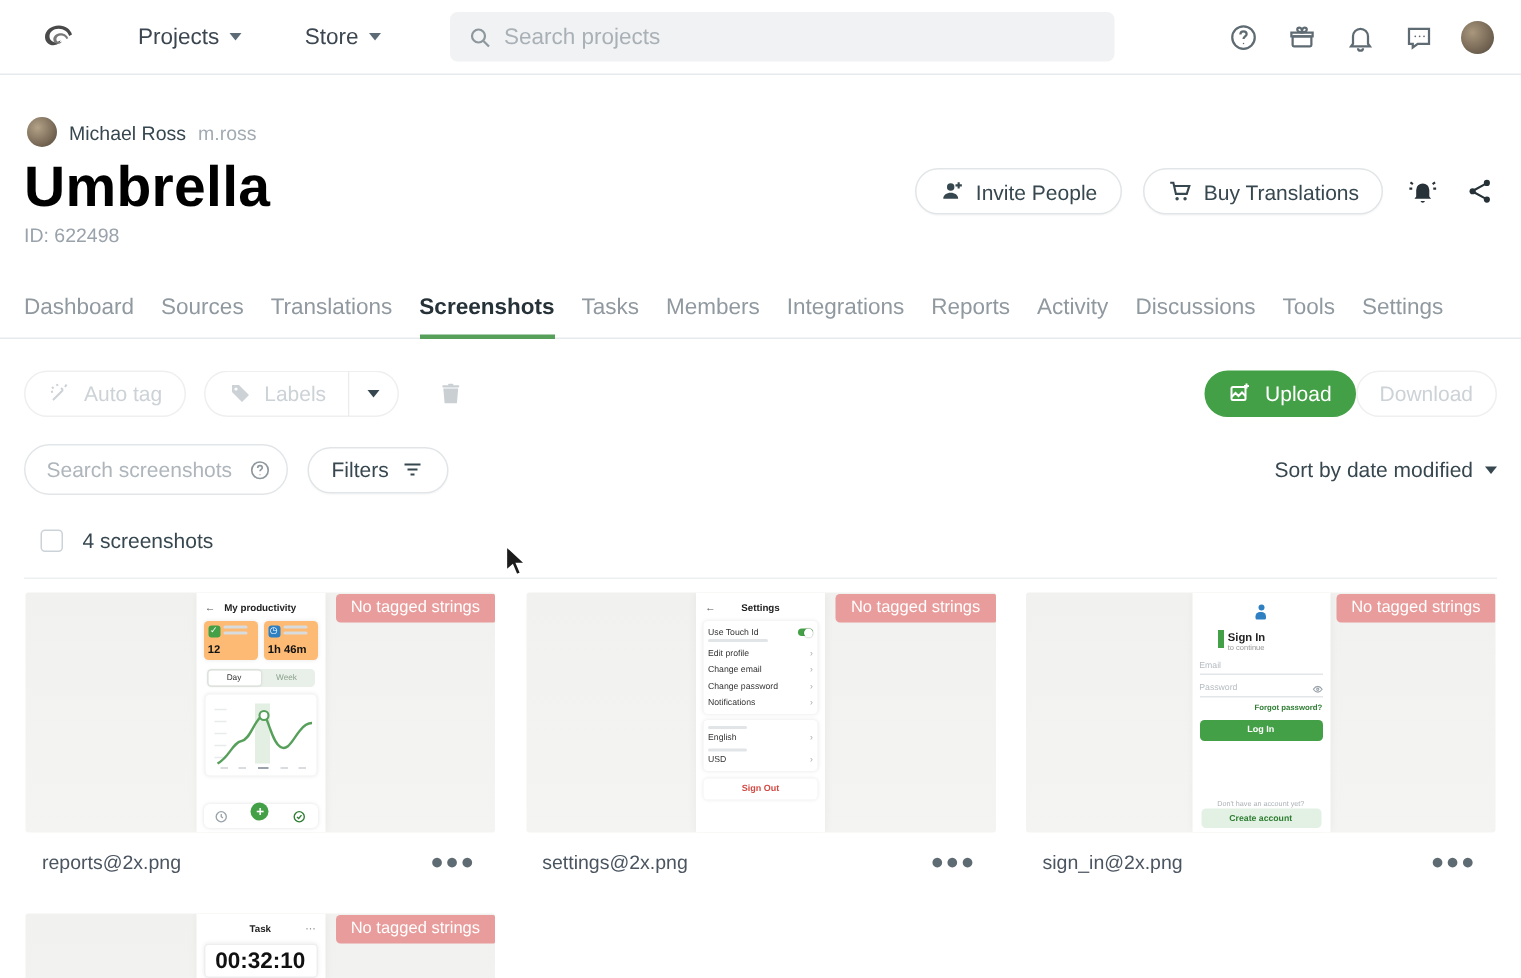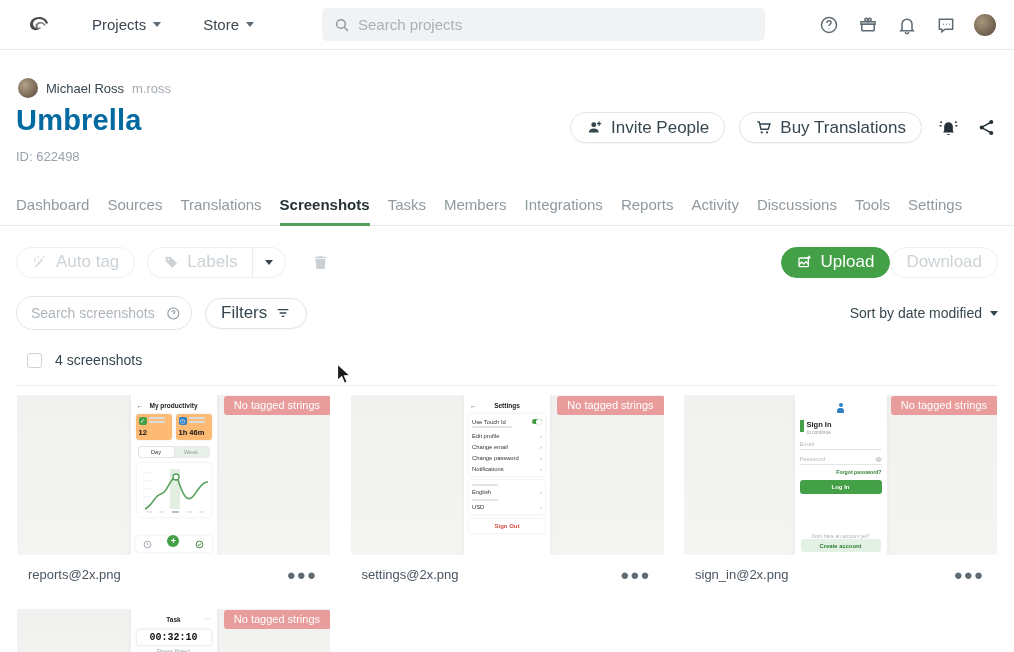--- a/index.html
+++ b/index.html
@@ -9,41 +9,41 @@
 
   
   .topbar { position:absolute; top:0; left:0; width:100%; height:50px; background:#fff;
             border-bottom:1px solid #e6eaec; display:flex; align-items:center; }
   .logo { margin-left:26px; width:26px; height:26px; display:flex; align-items:center; justify-content:center; cursor:pointer; }
   .nav-item { display:flex; align-items:center; gap:7px; margin-left:42px; font-size:15px; color:#3c4650; cursor:pointer; }
   .nav-item:nth-of-type(2) { margin-left:40px; }
   .caret { width:0; height:0; border-left:4px solid transparent; border-right:4px solid transparent;
            border-top:5px solid #5c6b75; display:inline-block; }
   .topbar-search { position:absolute; left:300px; top:8px; width:443px; height:33px; background:#f1f2f3;
-                   border-radius:5px; display:flex; align-items:center; padding:0 12px; gap:8px;margin-left:22px; }
+                   border-radius:5px; display:flex; align-items:center; padding:0 12px; gap:8px; }
   .topbar-search svg { flex:none; }
   .topbar-search input { border:none; outline:none; background:transparent; font-size:15px; width:100%;
                          font-family:"Liberation Sans",sans-serif; color:#37474f; }
   .topbar-search input::placeholder { color:#a9b1b7; }
   .topbar-icons { position:absolute; right:18px; top:0; height:50px; display:flex; align-items:center; gap:17px; }
   .tb-icon { width:22px; height:22px; display:flex; align-items:center; justify-content:center; color:#5f6b73; cursor:pointer; }
   .avatar { width:22px; height:22px; border-radius:50%;
             background:radial-gradient(circle at 35% 35%, #a9977d, #6d5f4e 70%, #4e443a); cursor:pointer; }
 
   
   .owner-row { position:absolute; top:78px; left:18px; display:flex; align-items:center; gap:8px; font-size:13px; }
   .owner-avatar { width:20px; height:20px; border-radius:50%;
                   background:radial-gradient(circle at 35% 35%, #b4a288, #70614f 70%, #51463b); }
   .owner-name { color:#37474f; }
   .owner-user { color:#a3abb2; }
-  .page-title { position:absolute; top:104px; left:16px; font-size:29px; font-weight:700; color:#0369a1; letter-spacing:.2px; }
+  .page-title { position:absolute; top:104px; left:16px; font-size:38px; font-weight:700; color:#000000; letter-spacing:.2px; }
   .project-id { position:absolute; top:149px; left:16px; font-size:13px; color:#9aa3ab; }
   .header-actions { position:absolute; top:112px; right:16px; display:flex; align-items:center; gap:14px; }
   .btn { display:inline-flex; align-items:center; justify-content:center; gap:8px; height:31px; padding:0 15px;
-         background:#fff; border:1px solid #e2e5e7; border-radius:16px; font-size:17px; color:#37474f;
+         background:#fff; border:1px solid #e2e5e7; border-radius:16px; font-size:14px; color:#37474f;
          font-family:"Liberation Sans",sans-serif; cursor:pointer; box-shadow:0 1px 1px rgba(0,0,0,.03); }
   .icon-btn { border:none; background:none; box-shadow:none; padding:0 2px; color:#37474f; cursor:pointer;
               display:inline-flex; align-items:center; }
 
   
   .tabs { position:absolute; top:196px; left:0; width:100%; height:30px; display:flex; gap:18px;
           padding-left:16px; border-bottom:1px solid #e7eaec; }
   .tab { font-size:15px; color:#90999f; padding-bottom:12px; cursor:pointer; white-space:nowrap; }
   .tab.active { color:#263238; font-weight:700; border-bottom:3px solid #56a05a; margin-bottom:-1px; }
 
@@ -120,35 +120,35 @@
   .p-toggle { width:10px; height:5px; background:#43a047; border-radius:3px; position:relative; }
   .p-toggle::after { content:""; position:absolute; right:0; top:-0.5px; width:6px; height:6px; border-radius:50%;
                      background:#fff; box-shadow:0 0 1px rgba(0,0,0,.4); }
   .p-signout { margin-top:5px; border-radius:3px; box-shadow:0 0 3px rgba(0,0,0,.10); text-align:center;
                color:#d24a43; font-size:6px; font-weight:700; padding:4px 0; background:#fff; }
 
   .phone.signin { width:92px; padding-top:8px; }
   .p-appicon { text-align:center; }
   .p-appicon .head { width:4px; height:4px; border-radius:50%; background:#2f80c3; margin:0 auto 1px; }
   .p-appicon .bodyy { width:7px; height:5px; border-radius:3px 3px 1px 1px; background:#2f80c3; margin:0 auto; }
-  .p-signin { display:flex; gap:3px; margin-top:7px; }
+  .p-signin { display:flex; gap:3px; margin-top:7px;margin-left:12px; }
   .p-signin .bar { width:4px; height:12px; background:#43a047; }
   .p-signin .t { font-size:7.5px; font-weight:700; color:#222; }
   .p-signin .s { font-size:5px; color:#999; }
   .p-field { border-bottom:1px solid #e3e6e8; color:#b6bcc1; font-size:5.8px; padding:6px 0 2px;
              display:flex; justify-content:space-between; align-items:flex-end; }
   .p-forgot { text-align:right; color:#2e7d32; font-size:5.2px; margin-top:4px; font-weight:700; }
   .p-login { margin-top:5px; background:#43a047; color:#fff; text-align:center; font-size:6px; font-weight:700;
              border-radius:3px; padding:4px 0; }
   .p-noacc { position:absolute; bottom:16px; left:0; right:0; text-align:center; color:#aab1b6; font-size:4.8px; }
   .p-create { position:absolute; bottom:3px; left:6px; right:6px; background:#e3f1e4; color:#2e7d32;
               text-align:center; font-size:5.8px; font-weight:700; border-radius:3px; padding:3.5px 0; }
 
-  .p-timer { text-align:center; font-weight:700; font-size:10px; color:#111; margin-top:5px;
-             border:1px solid #eee; border-radius:3px; padding:2px 0; box-shadow:0 0 3px rgba(0,0,0,.08);font-family:Liberation Mono, monospace; }
+  .p-timer { text-align:center; font-weight:700; font-size:15px; color:#111; margin-top:5px;
+             border:1px solid #eee; border-radius:3px; padding:2px 0; box-shadow:0 0 3px rgba(0,0,0,.08); }
   .p-proj { text-align:center; color:#9aa3ab; font-size:5px; margin-top:2px; }
 
   .cursor { position:absolute; left:336px; top:363px; z-index:50; pointer-events:none; }
   svg { display:block; }
 </style>
 </head>
 <body>
 
 <div class="page">
 

